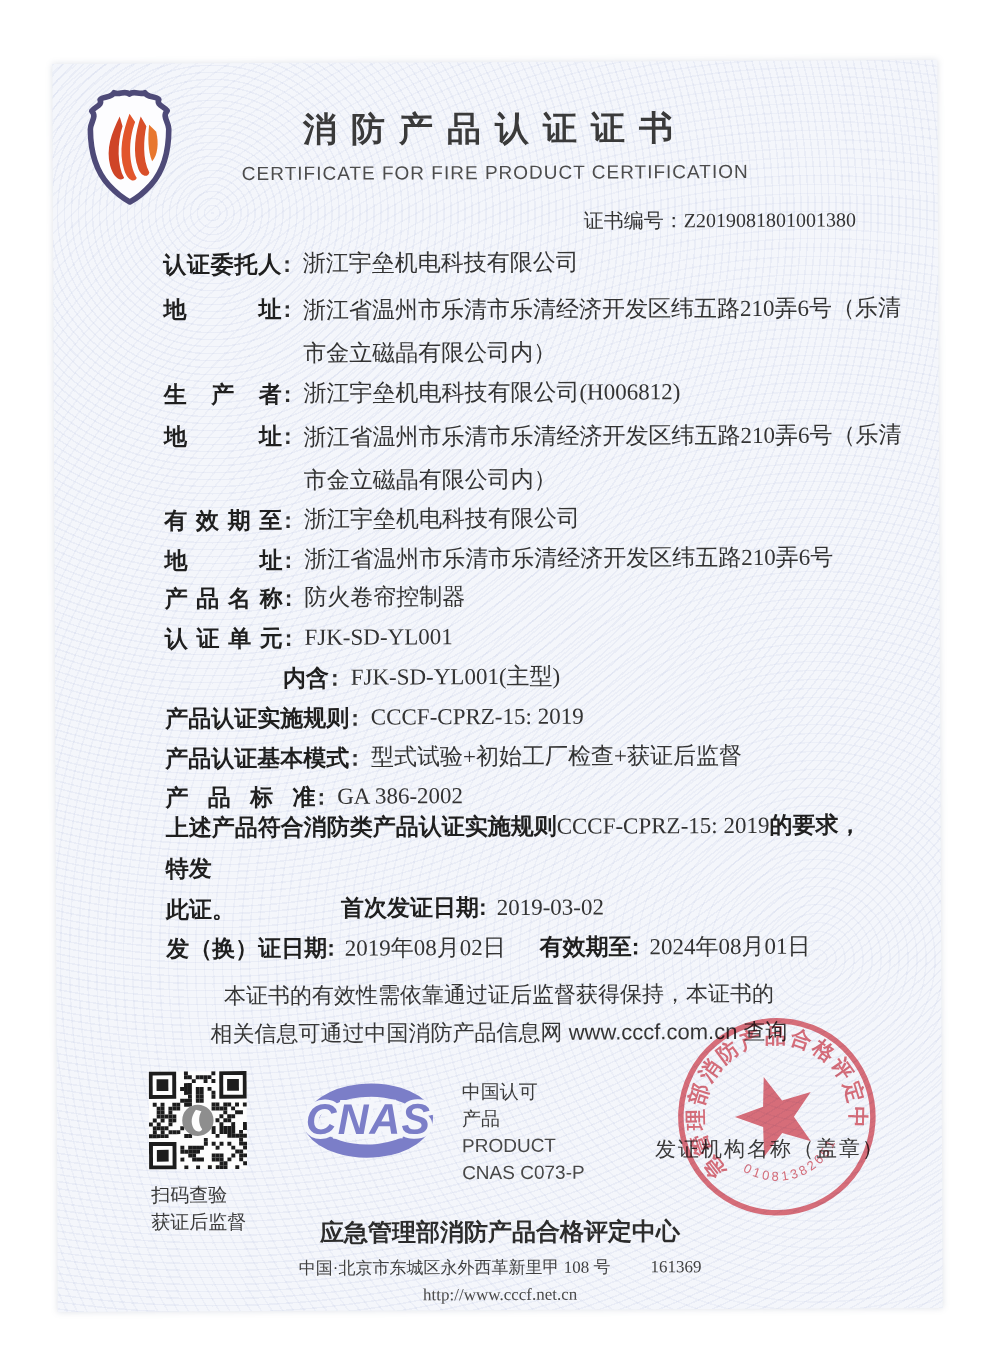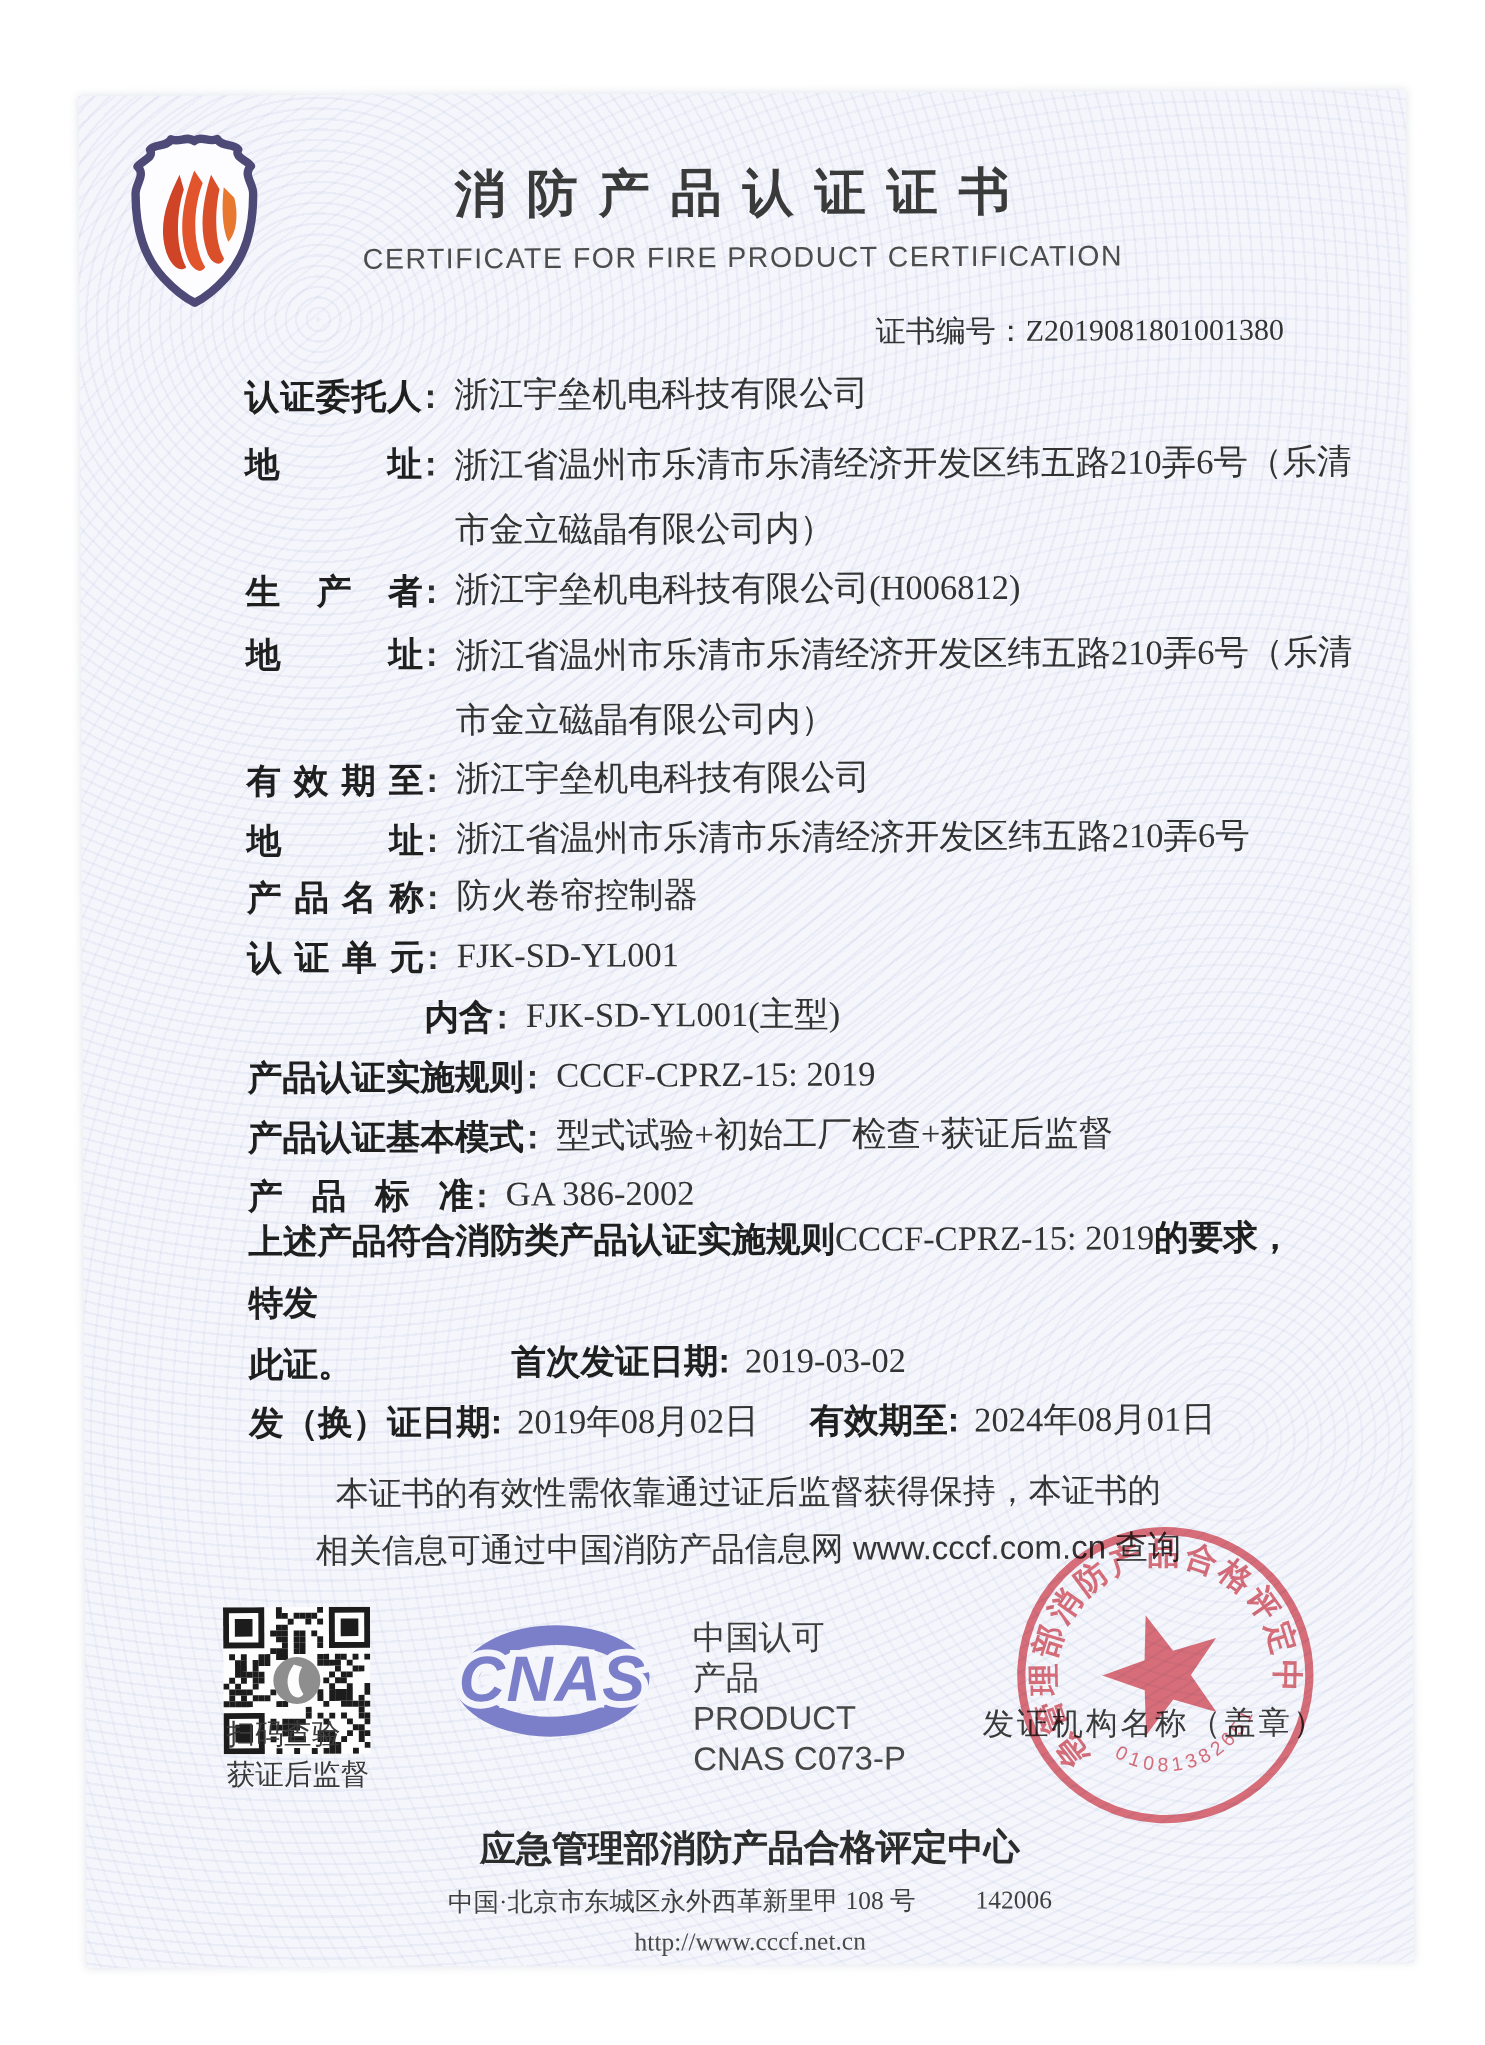--- a/index.html
+++ b/index.html
@@ -42,25 +42,25 @@
   .dateline1{position:absolute;left:285px;top:830px;font-size:23px;}
   .dateline2{position:absolute;left:110px;top:870px;font-size:23px;}
   .dlab{font-family:"Liberation Sans", sans-serif;font-weight:bold;color:#1f1f1f;text-align:right;}
   .dval{color:#333;margin-left:10px;}
   .gap{display:inline-block;width:34px;}
   
   .notice{position:absolute;left:0;right:0;top:914px;text-align:center;
     font-family:"Liberation Sans", sans-serif;font-size:22px;line-height:38px;color:#353535;}
   
   .qr{position:absolute;left:92px;top:1008px;width:98px;height:98px;}
-  .qr-caption{position:absolute;left:94px;top:1080px;font-family:"Liberation Sans", sans-serif;
+  .qr-caption{position:absolute;left:94px;top:1118px;font-family:"Liberation Sans", sans-serif;
     font-size:19px;line-height:27px;color:#3a3a3a;}
   .cnas-logo{position:absolute;left:232px;top:1000px;width:160px;height:112px;}
   .cnas-text{position:absolute;left:405px;top:1016px;font-family:"Liberation Sans", sans-serif;
-    font-size:22px;line-height:27px;color:#474747;}
+    font-size:19px;line-height:27px;color:#474747;}
   .cnas-text .zh{color:#3d3d3d;}
   .issuer-label{position:absolute;left:598px;top:1074px;z-index:1;
     font-family:"Liberation Sans", sans-serif;font-size:21px;letter-spacing:2px;color:#3a3a3a;white-space:nowrap;}
   .stamp{position:absolute;left:614px;top:950px;width:212px;height:212px;z-index:2;
     opacity:0.82;mix-blend-mode:multiply;}
   .org{position:absolute;left:0;right:0;top:1154px;text-align:center;
     font-family:"Liberation Sans", sans-serif;font-weight:bold;font-size:24px;color:#2c2c2c;}
   .addr{position:absolute;left:0;right:0;top:1194px;text-align:center;font-size:17px;color:#3f3f3f;}
   .addr .pc{margin-left:40px;}
   .site{position:absolute;left:0;right:0;top:1223px;text-align:center;font-size:17px;color:#4a4a4a;}
@@ -337,18 +337,18 @@
         <polygon fill="#d9515e" points="106,64 116,92.2 145.9,93 122.2,111.3 130.7,140 106,123 81.3,140 89.8,111.3 66.1,93 96,92.2"></polygon>
         <path id="serialPath" d="M 54.2,143.6 A 64,64 0 0 0 157.8,143.6" fill="none"></path>
         <text font-size="13" fill="#d9515e" letter-spacing="3" font-family="Liberation Sans, sans-serif">
           <textPath href="#serialPath" startOffset="50%" text-anchor="middle">01081382651</textPath>
         </text>
       </g>
     </svg>
 
     <div class="org">应急管理部消防产品合格评定中心</div>
     <div class="addr">
-      <span>中国·北京市东城区永外西革新里甲 108 号</span><span class="pc">142006</span>
+      <span>中国·北京市东城区永外西革新里甲 108 号</span><span class="pc">161369</span>
     </div>
     <div class="site">http://www.cccf.net.cn</div>
 
   </div>
 </div>
 
 </body></html>

